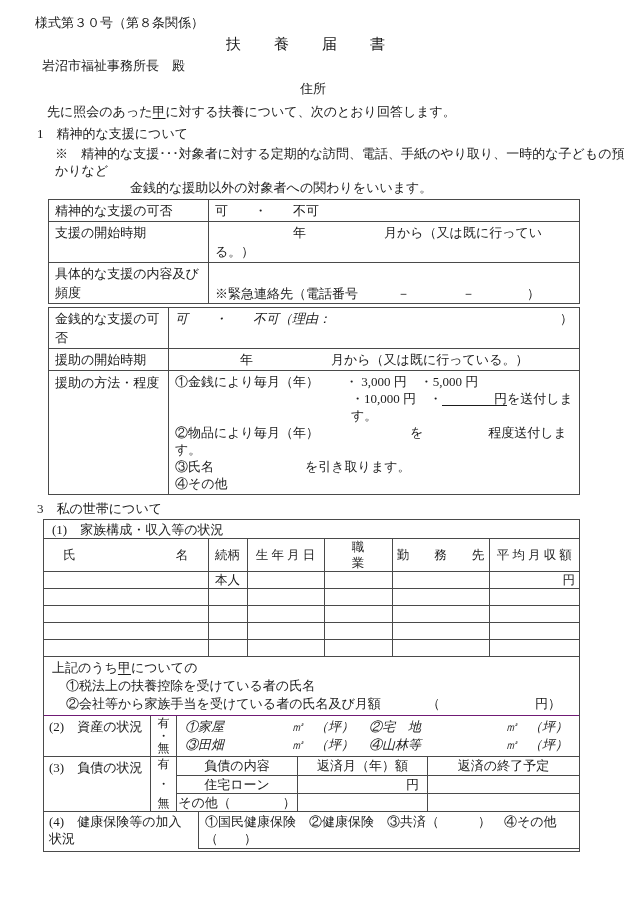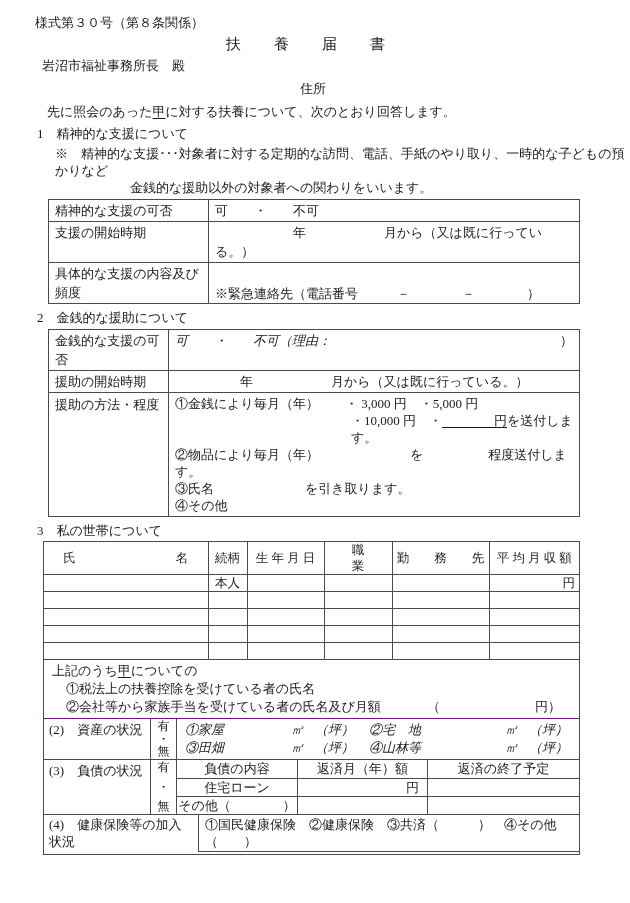--- a/index.html
+++ b/index.html
@@ -115,21 +115,20 @@
     </tr>
     <tr class="r3">
       <td class="lab">具体的な支援の内容及び頻度</td>
       <td class="vbot">
         <div class="m-line">※緊急連絡先（電話番号　　　－　　　　－　　　　）</div>
       </td>
     </tr>
   </tbody>
     </table>
 
-  <div class="sec-head">2　金銭的な援助について</div>
 
   <table class="ft t2">
     <tbody>
         <tr class="r1">
       <td class="lab">金銭的な支援の可否</td>
       <td>
         <div class="flexcell">
           <span class="grow">可　　・　　不可（理由：</span>
           <span>）</span>
         </div>
@@ -149,20 +148,21 @@
         <div class="m-line">④その他</div>
       </td>
     </tr>
   </tbody>
     </table>
 
   <div class="sec-head">3　私の世帯について</div>
 
   <div class="outer3">
 
+    <div class="strip1">(1)　家族構成・収入等の状況</div>
 
     <table class="famtable">
       <tbody>
           <tr class="hdr">
         <th class="c-name">氏　　　　　　　　名</th>
         <th class="c-rel">続柄</th>
         <th class="c-birth">生 年 月 日</th>
         <th class="c-job">職　　　業</th>
         <th class="c-work">勤　　務　　先</th>
         <th class="c-inc">平 均 月 収 額</th>

